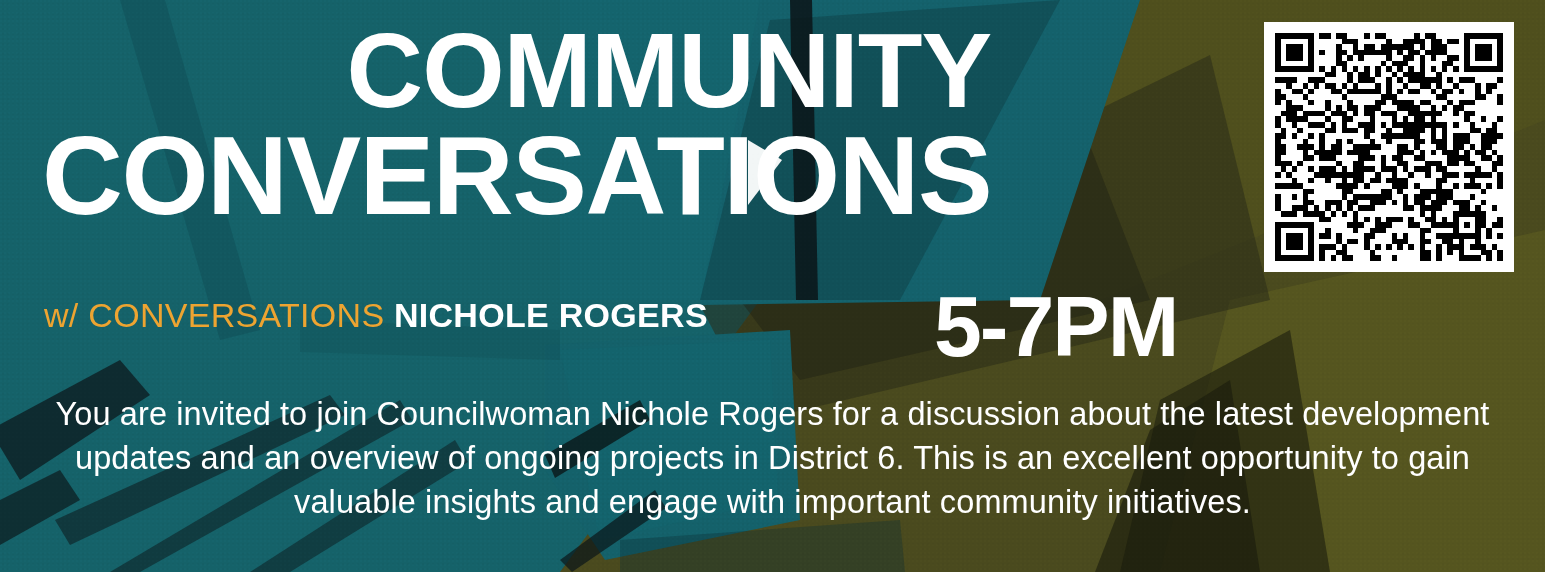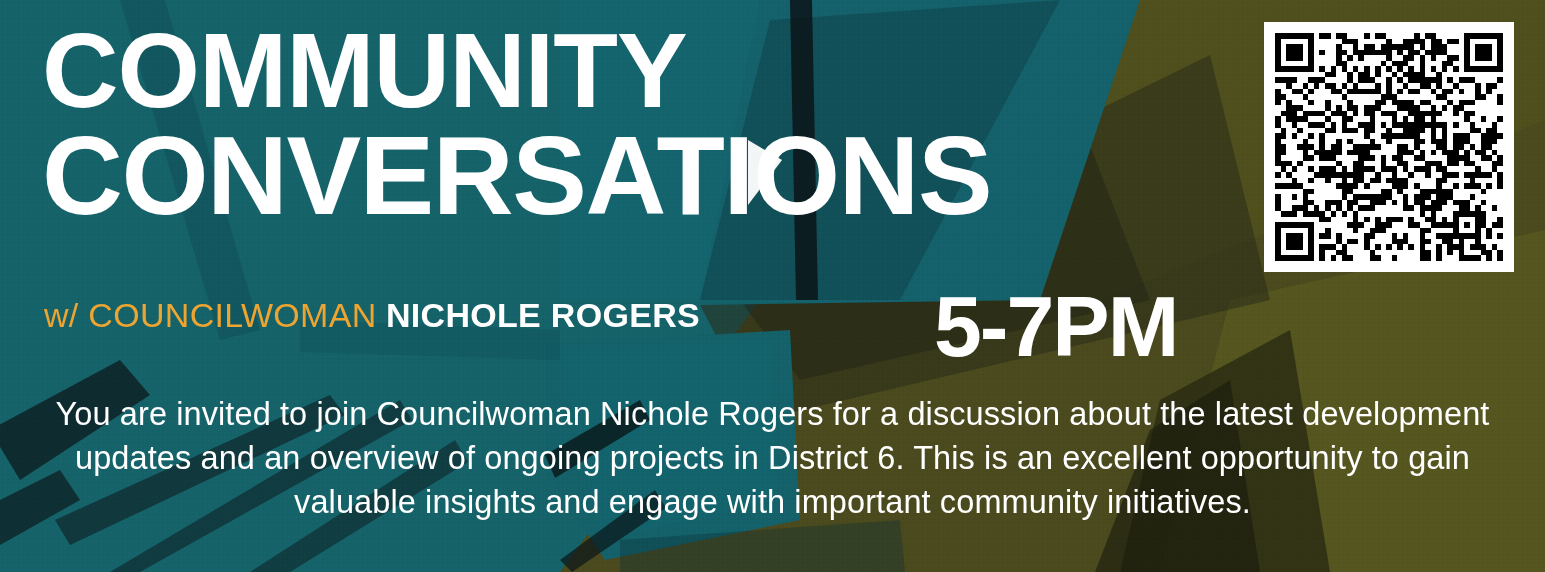--- a/index.html
+++ b/index.html
@@ -50,21 +50,21 @@
     top: 22px;
   }
   .headline {
     margin: 0;
     font-weight: bold;
     font-size: 106px;
     line-height: .92;
     letter-spacing: -1px;
     white-space: nowrap;
   }
-  .headline-1 { color: #ffffff; }
+  .headline-1 { color: #ffffff; text-align: right; }
   .headline-2 {
     color: #ffffff;
     font-size: 112px;
     letter-spacing: -1.5px;
     margin-top: 4px;
   }
 
   .subline {
     position: absolute;
     left: 44px;
@@ -183,21 +183,21 @@
   </div>
 
   <div class="content">
 
     <div class="headline-block">
       <h1 class="headline headline-1">COMMUNITY</h1>
       <h1 class="headline headline-2">CONVERSATIONS</h1>
     </div>
 
     <div class="subline">
-      <span class="pre">w/ COUNCILWOMAN</span>
+      <span class="pre">w/ CONVERSATIONS</span>
       <span class="name">NICHOLE ROGERS</span>
     </div>
 
     <p class="time">5-7PM</p>
 
     <p class="body-copy">You are invited to join Councilwoman Nichole Rogers for a discussion about the latest development updates and an overview of ongoing projects in District 6. This is an excellent opportunity to gain valuable insights and engage with important community initiatives.</p>
 
     <div class="qr-panel">
       <svg viewBox="0 0 41 41">
         <rect width="41" height="41" fill="#ffffff"></rect>

